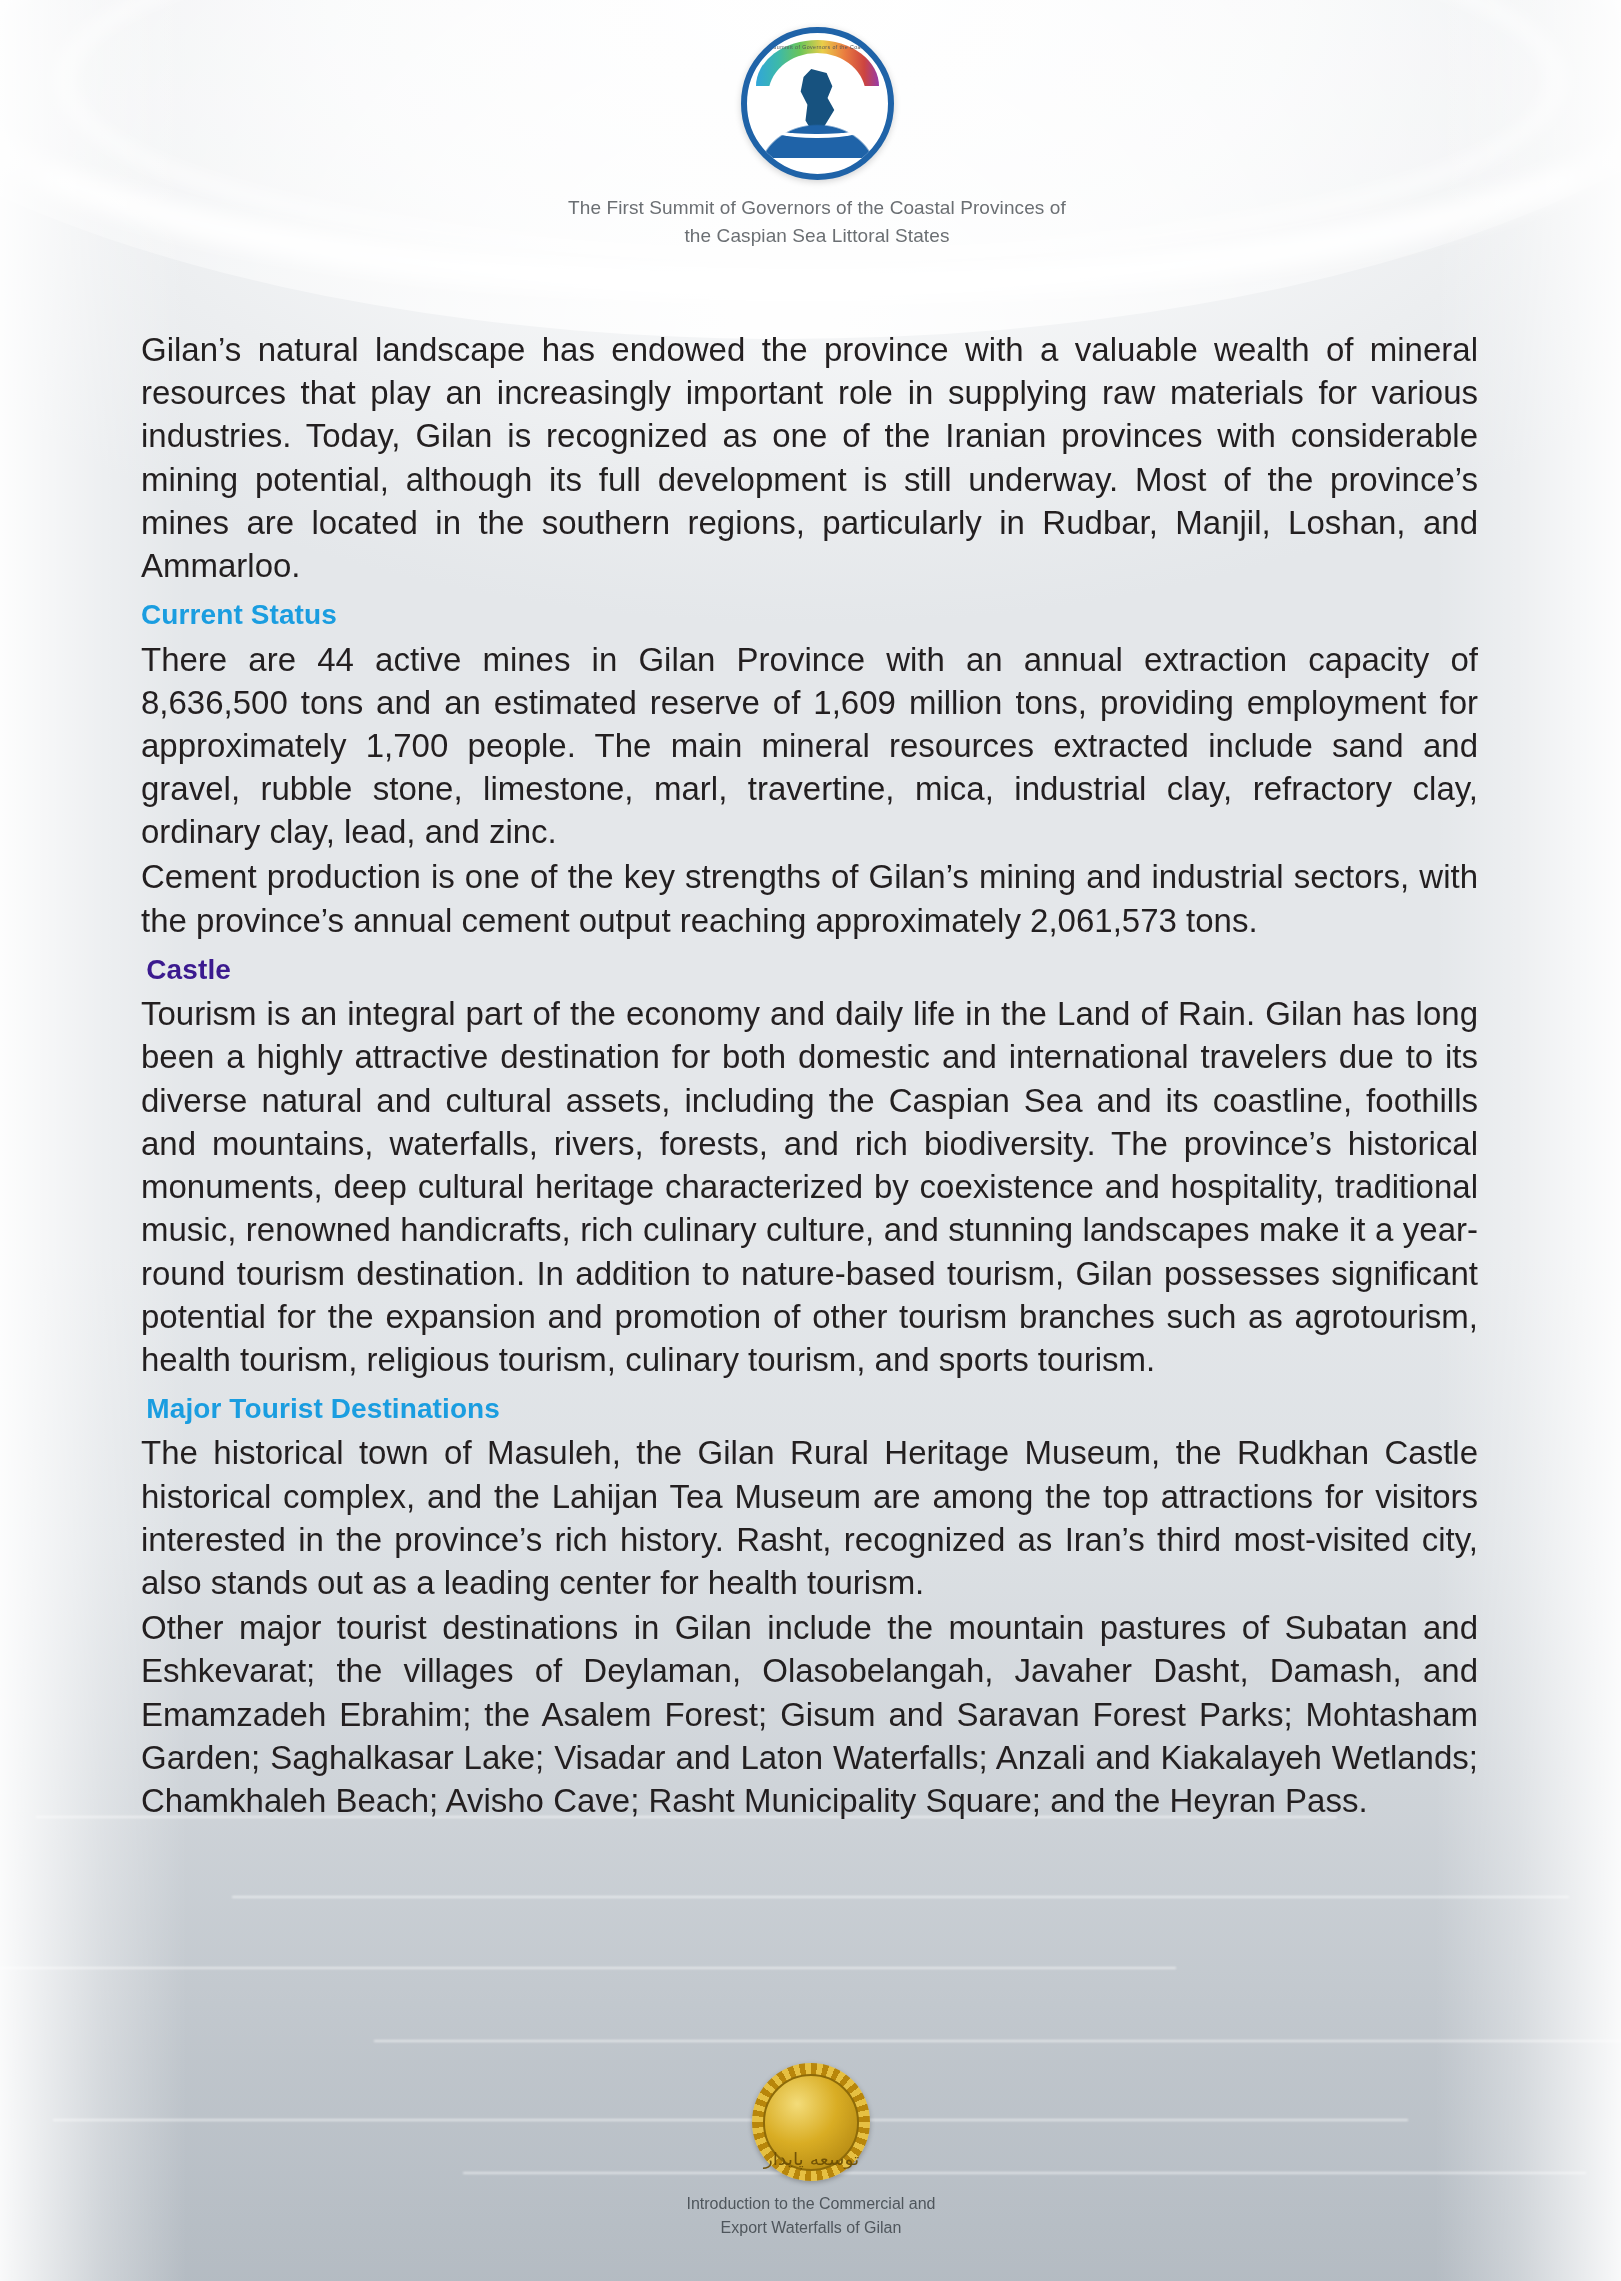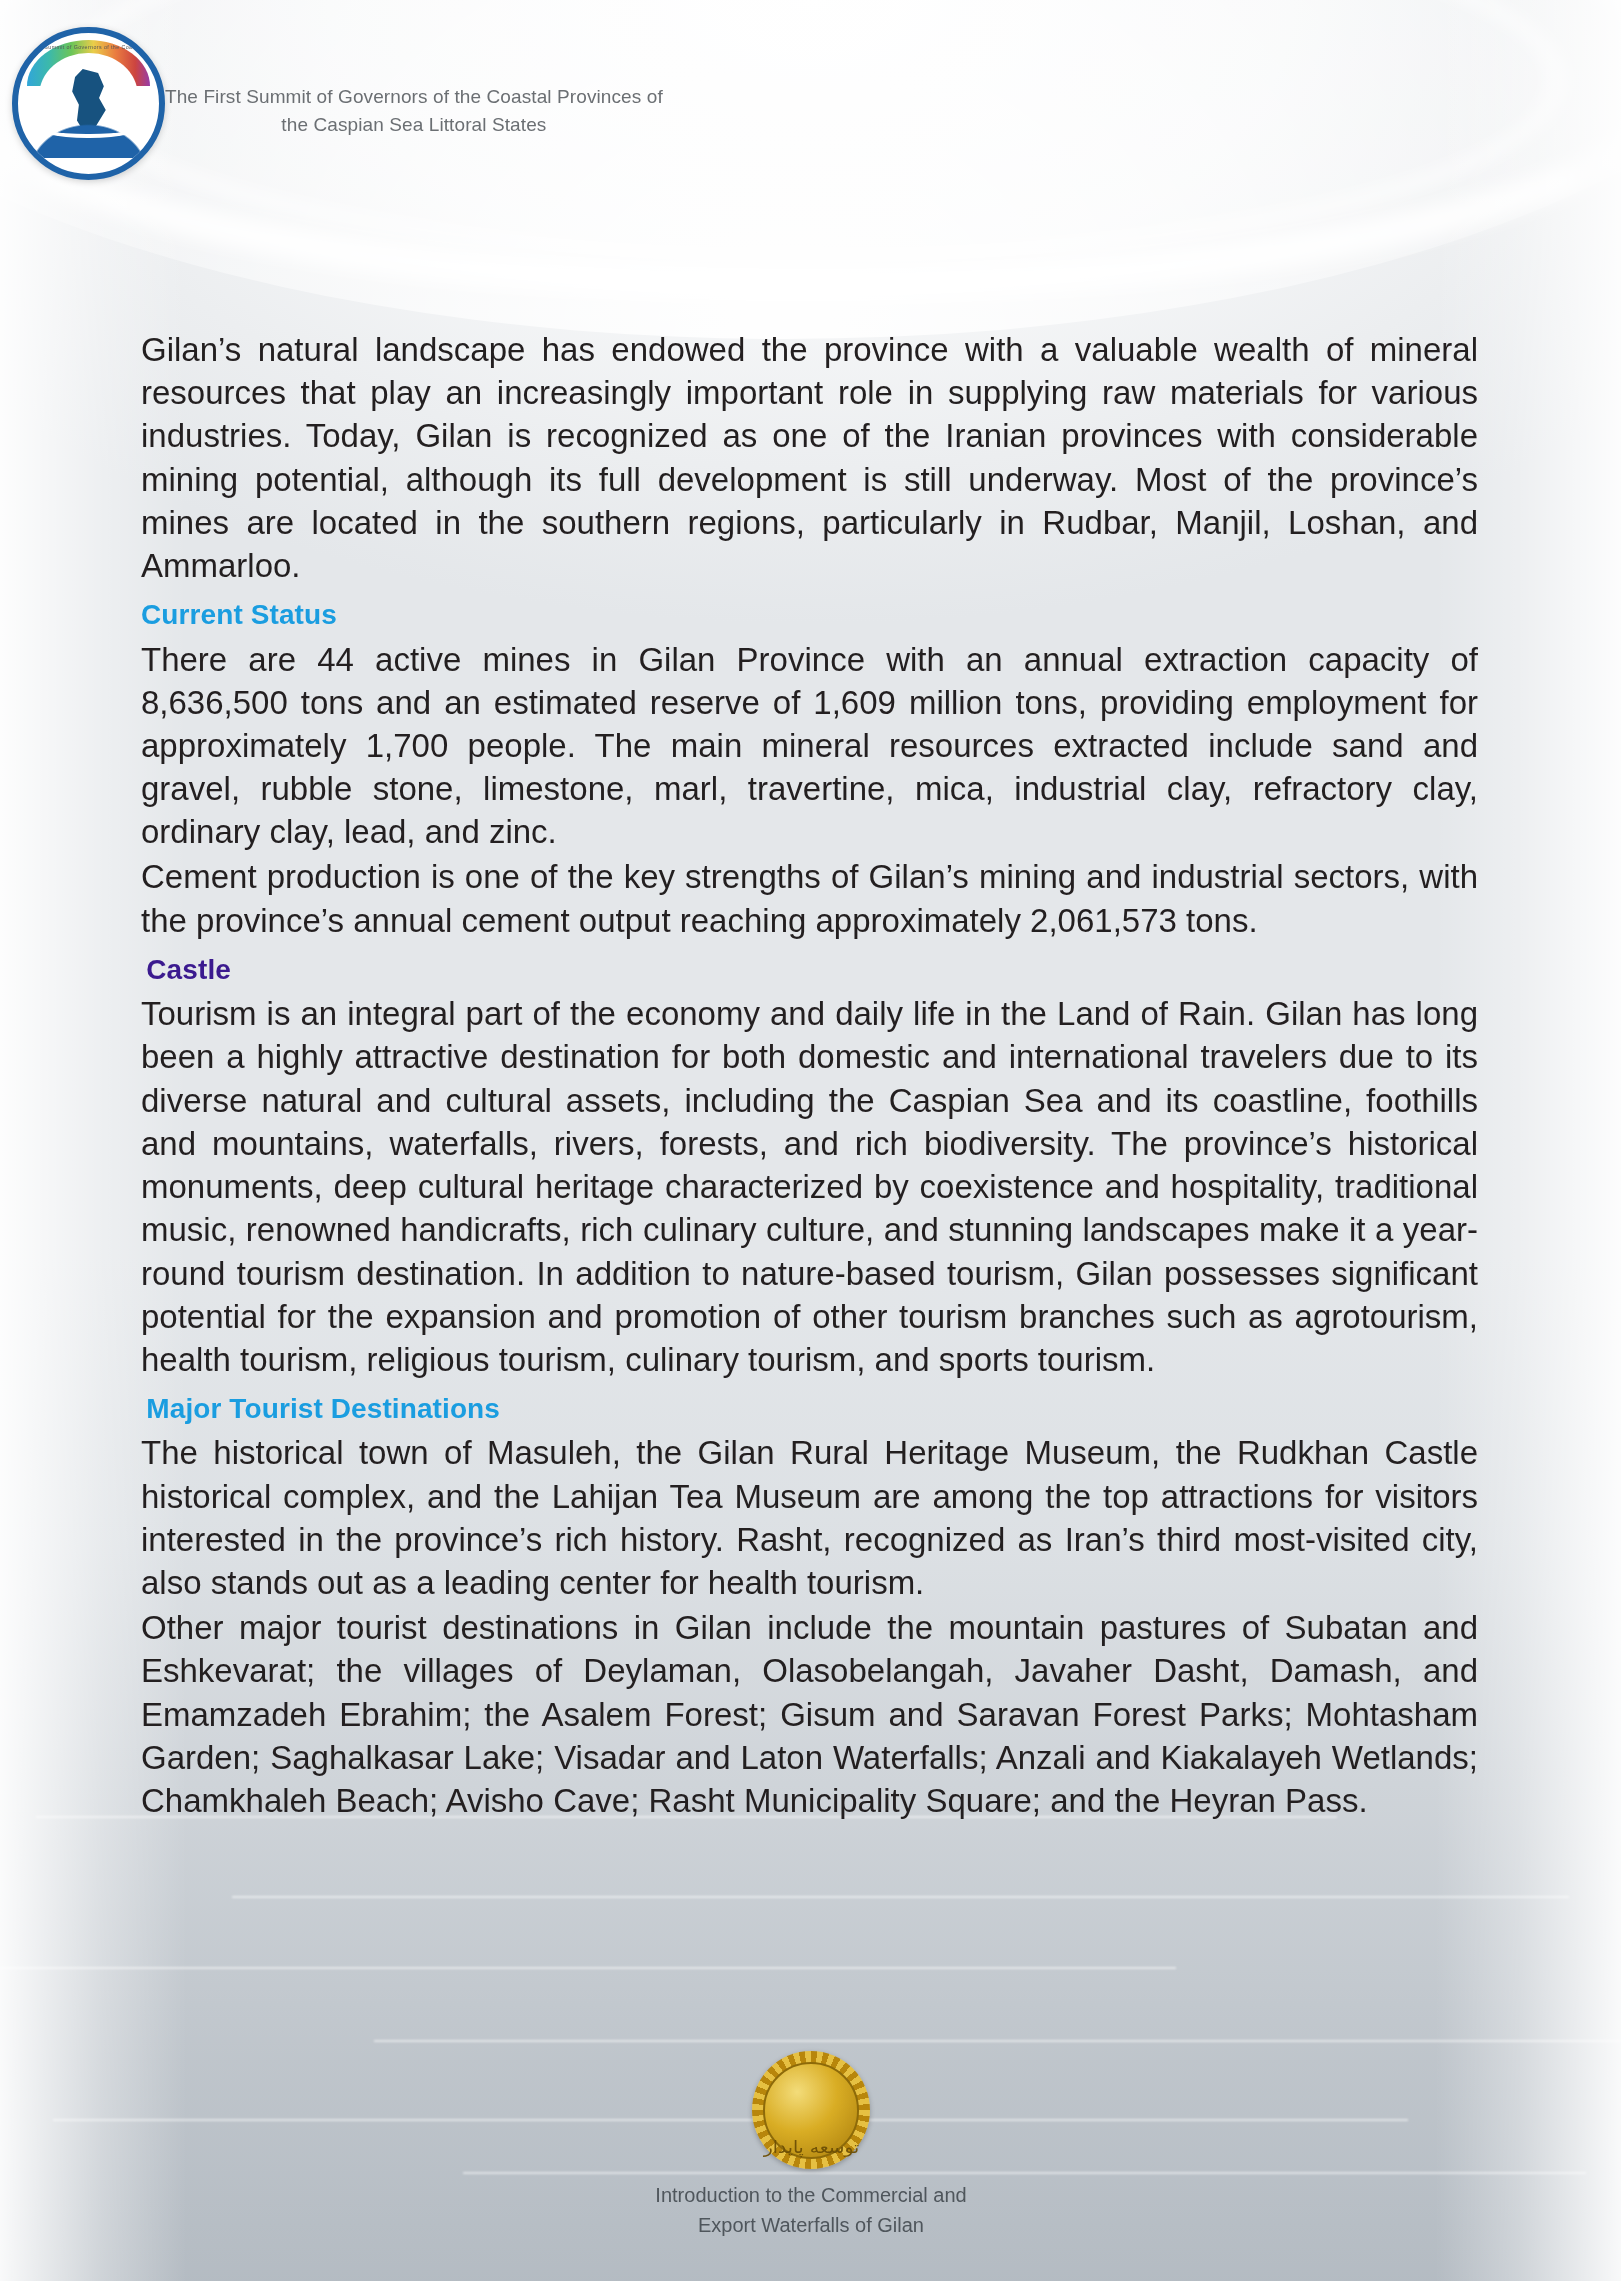--- a/index.html
+++ b/index.html
@@ -73,20 +73,21 @@
     right: 0; top: 0; bottom: 0; width: 187px;
     background: linear-gradient(270deg, rgba(255,255,255,0.92) 0%, rgba(255,255,255,0.35) 55%, rgba(255,255,255,0) 100%);
     pointer-events: none;
   }
 
   
   .header {
     position: absolute;
     left: 12px; right: 0; top: 27px;
     display: flex;
+    flex-direction: column;
     align-items: center;
   }
   .logo {
     width: 153px; height: 153px;
     position: relative;
   }
   .logo-ring {
     position: absolute; inset: 0;
     border-radius: 50%;
     background: #ffffff;
@@ -210,21 +211,21 @@
     color: #6d4f05;
     font-size: 17px;
     font-family: "DejaVu Sans", sans-serif;
     opacity: 0.95;
     transform: scaleX(1.1);
   }
   .footer-caption {
     margin-top: 10.7px;
     text-align: center;
     color: #4f565c;
-    font-size: 20px;
+    font-size: 16px;
     line-height: 1.5;
   }
 </style>
 </head>
 <body>
 
 <div class="page">
 
   <div class="bg-swoosh sw1"></div>
   <div class="bg-swoosh sw2"></div>

